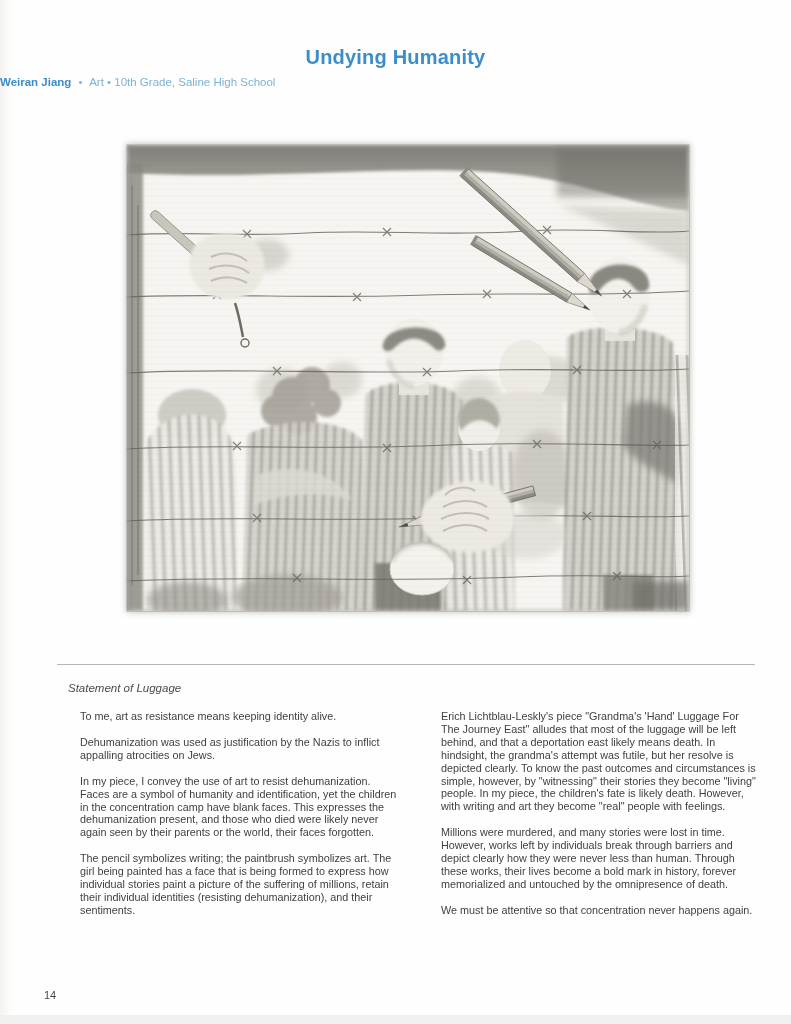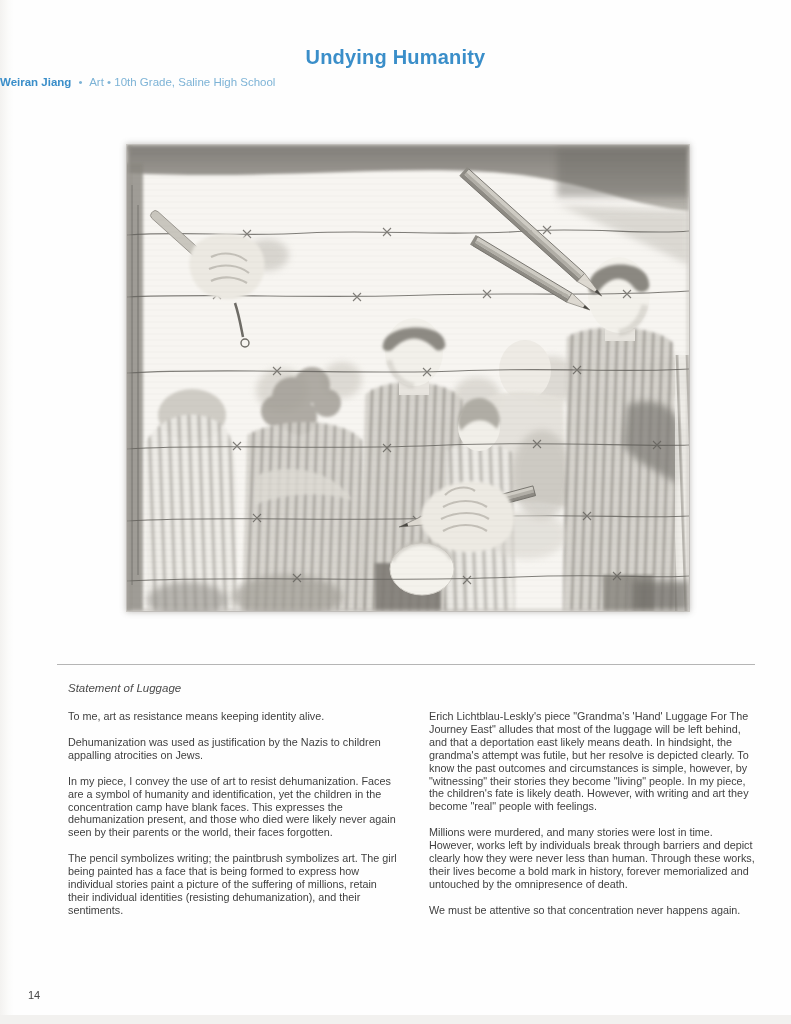--- a/index.html
+++ b/index.html
@@ -32,24 +32,24 @@
   }
   .artwork svg{display:block;}
   .divider{position:absolute;left:57px;top:664px;width:698px;height:1px;background:#b5b5b5;}
   .statement-heading{
     position:absolute;left:68px;top:682px;
     font-style:italic;font-size:11.5px;color:#4b4b4b;
   }
   .columns{position:absolute;left:68px;top:710px;width:692px;display:flex;gap:30px;}
   .column{width:331px;}
   .column p{
-    margin:0 0 13px 0;
+    margin:0 0 13px 12px;
     font-size:10.8px;line-height:12.9px;color:#3f3f3f;
   }
-  .page-number{position:absolute;left:28px;top:989px;font-size:11px;color:#474747;}
+  .page-number{position:absolute;left:44px;top:989px;font-size:11px;color:#474747;}
   .wire{stroke:#63615c;stroke-width:1.1;fill:none;}
   .fingerline{stroke:#b5b2aa;stroke-width:2.2;fill:none;opacity:.75;}
 </style>
 </head>
 <body>
 
 <div class="page">
   <div class="scan-edge-left"></div>
   <div class="scan-edge-bottom"></div>
 
@@ -262,21 +262,21 @@
     </svg>
   </figure>
 
   <div class="divider"></div>
 
   <div class="statement-heading">Statement of Luggage</div>
 
   <div class="columns">
     <div class="column">
       <p>To me, art as resistance means keeping identity alive.</p>
-      <p>Dehumanization was used as justification by the Nazis to children appalling atrocities on Jews.</p>
+      <p>Dehumanization was used as justification by the Nazis to inflict appalling atrocities on Jews.</p>
       <p>In my piece, I convey the use of art to resist dehumanization. Faces are a symbol of humanity and identification, yet the children in the concentration camp have blank faces. This expresses the dehumanization present, and those who died were likely never again seen by their parents or the world, their faces forgotten.</p>
       <p>The pencil symbolizes writing; the paintbrush symbolizes art. The girl being painted has a face that is being formed to express how individual stories paint a picture of the suffering of millions, retain their individual identities (resisting dehumanization), and their sentiments.</p>
     </div>
     <div class="column">
       <p>Erich Lichtblau-Leskly's piece "Grandma's 'Hand' Luggage For The Journey East" alludes that most of the luggage will be left behind, and that a deportation east likely means death. In hindsight, the grandma's attempt was futile, but her resolve is depicted clearly. To know the past outcomes and circumstances is simple, however, by "witnessing" their stories they become "living" people. In my piece, the children's fate is likely death. However, with writing and art they become "real" people with feelings.</p>
       <p>Millions were murdered, and many stories were lost in time. However, works left by individuals break through barriers and depict clearly how they were never less than human. Through these works, their lives become a bold mark in history, forever memorialized and untouched by the omnipresence of death.</p>
       <p>We must be attentive so that concentration never happens again.</p>
     </div>
   </div>
 

